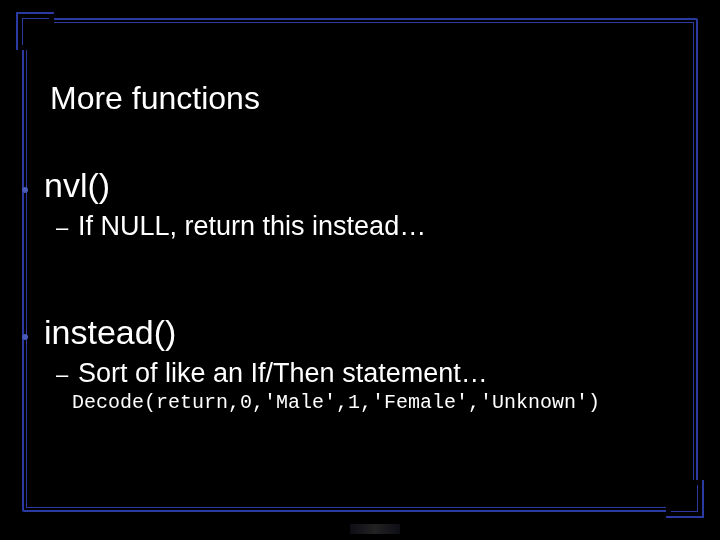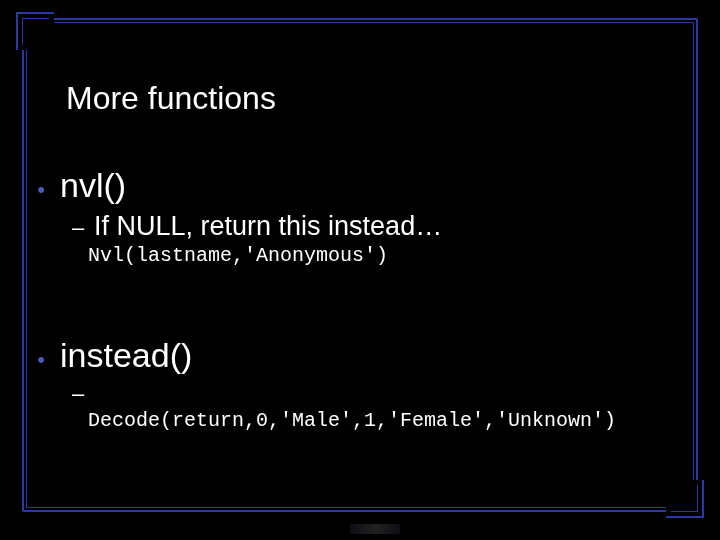--- a/index.html
+++ b/index.html
@@ -55,21 +55,21 @@
     content: "";
     position: absolute;
     bottom: 4px; right: 4px;
     width: 26px; height: 26px;
     border-right: 1px solid #2a3aa0;
     border-bottom: 1px solid #2a3aa0;
   }
   .content {
     position: absolute;
     top: 80px;
-    left: 32px;
+    left: 16px;
     right: 30px;
   }
   .title {
     font-size: 32px;
     font-weight: 400;
     color: #fff;
     margin-left: 34px;
     margin-bottom: 22px;
     font-family: Verdana, Arial, sans-serif;
   }
@@ -139,27 +139,27 @@
   <div class="title">More functions</div>
 
   <div class="bullet-row">
     <span class="bullet-dot">•</span>
     <span class="bullet-text">nvl()</span>
   </div>
   <div class="sub-row">
     <span class="sub-dash">–</span>
     <span class="sub-text">If NULL, return this instead…</span>
   </div>
-  <div class="code-text">Nvl(lastname,'Anonymous')</div>
 
   <div class="gap"></div>
 
   <div class="bullet-row">
     <span class="bullet-dot">•</span>
     <span class="bullet-text">instead()</span>
   </div>
   <div class="sub-row">
     <span class="sub-dash">–</span>
+    <span class="sub-text">Sort of like an If/Then statement…</span>
   </div>
   <div class="code-text">Decode(return,0,'Male',1,'Female','Unknown')</div>
 </div>
 
 <div class="footer-mark"></div>
 
 </body></html>

